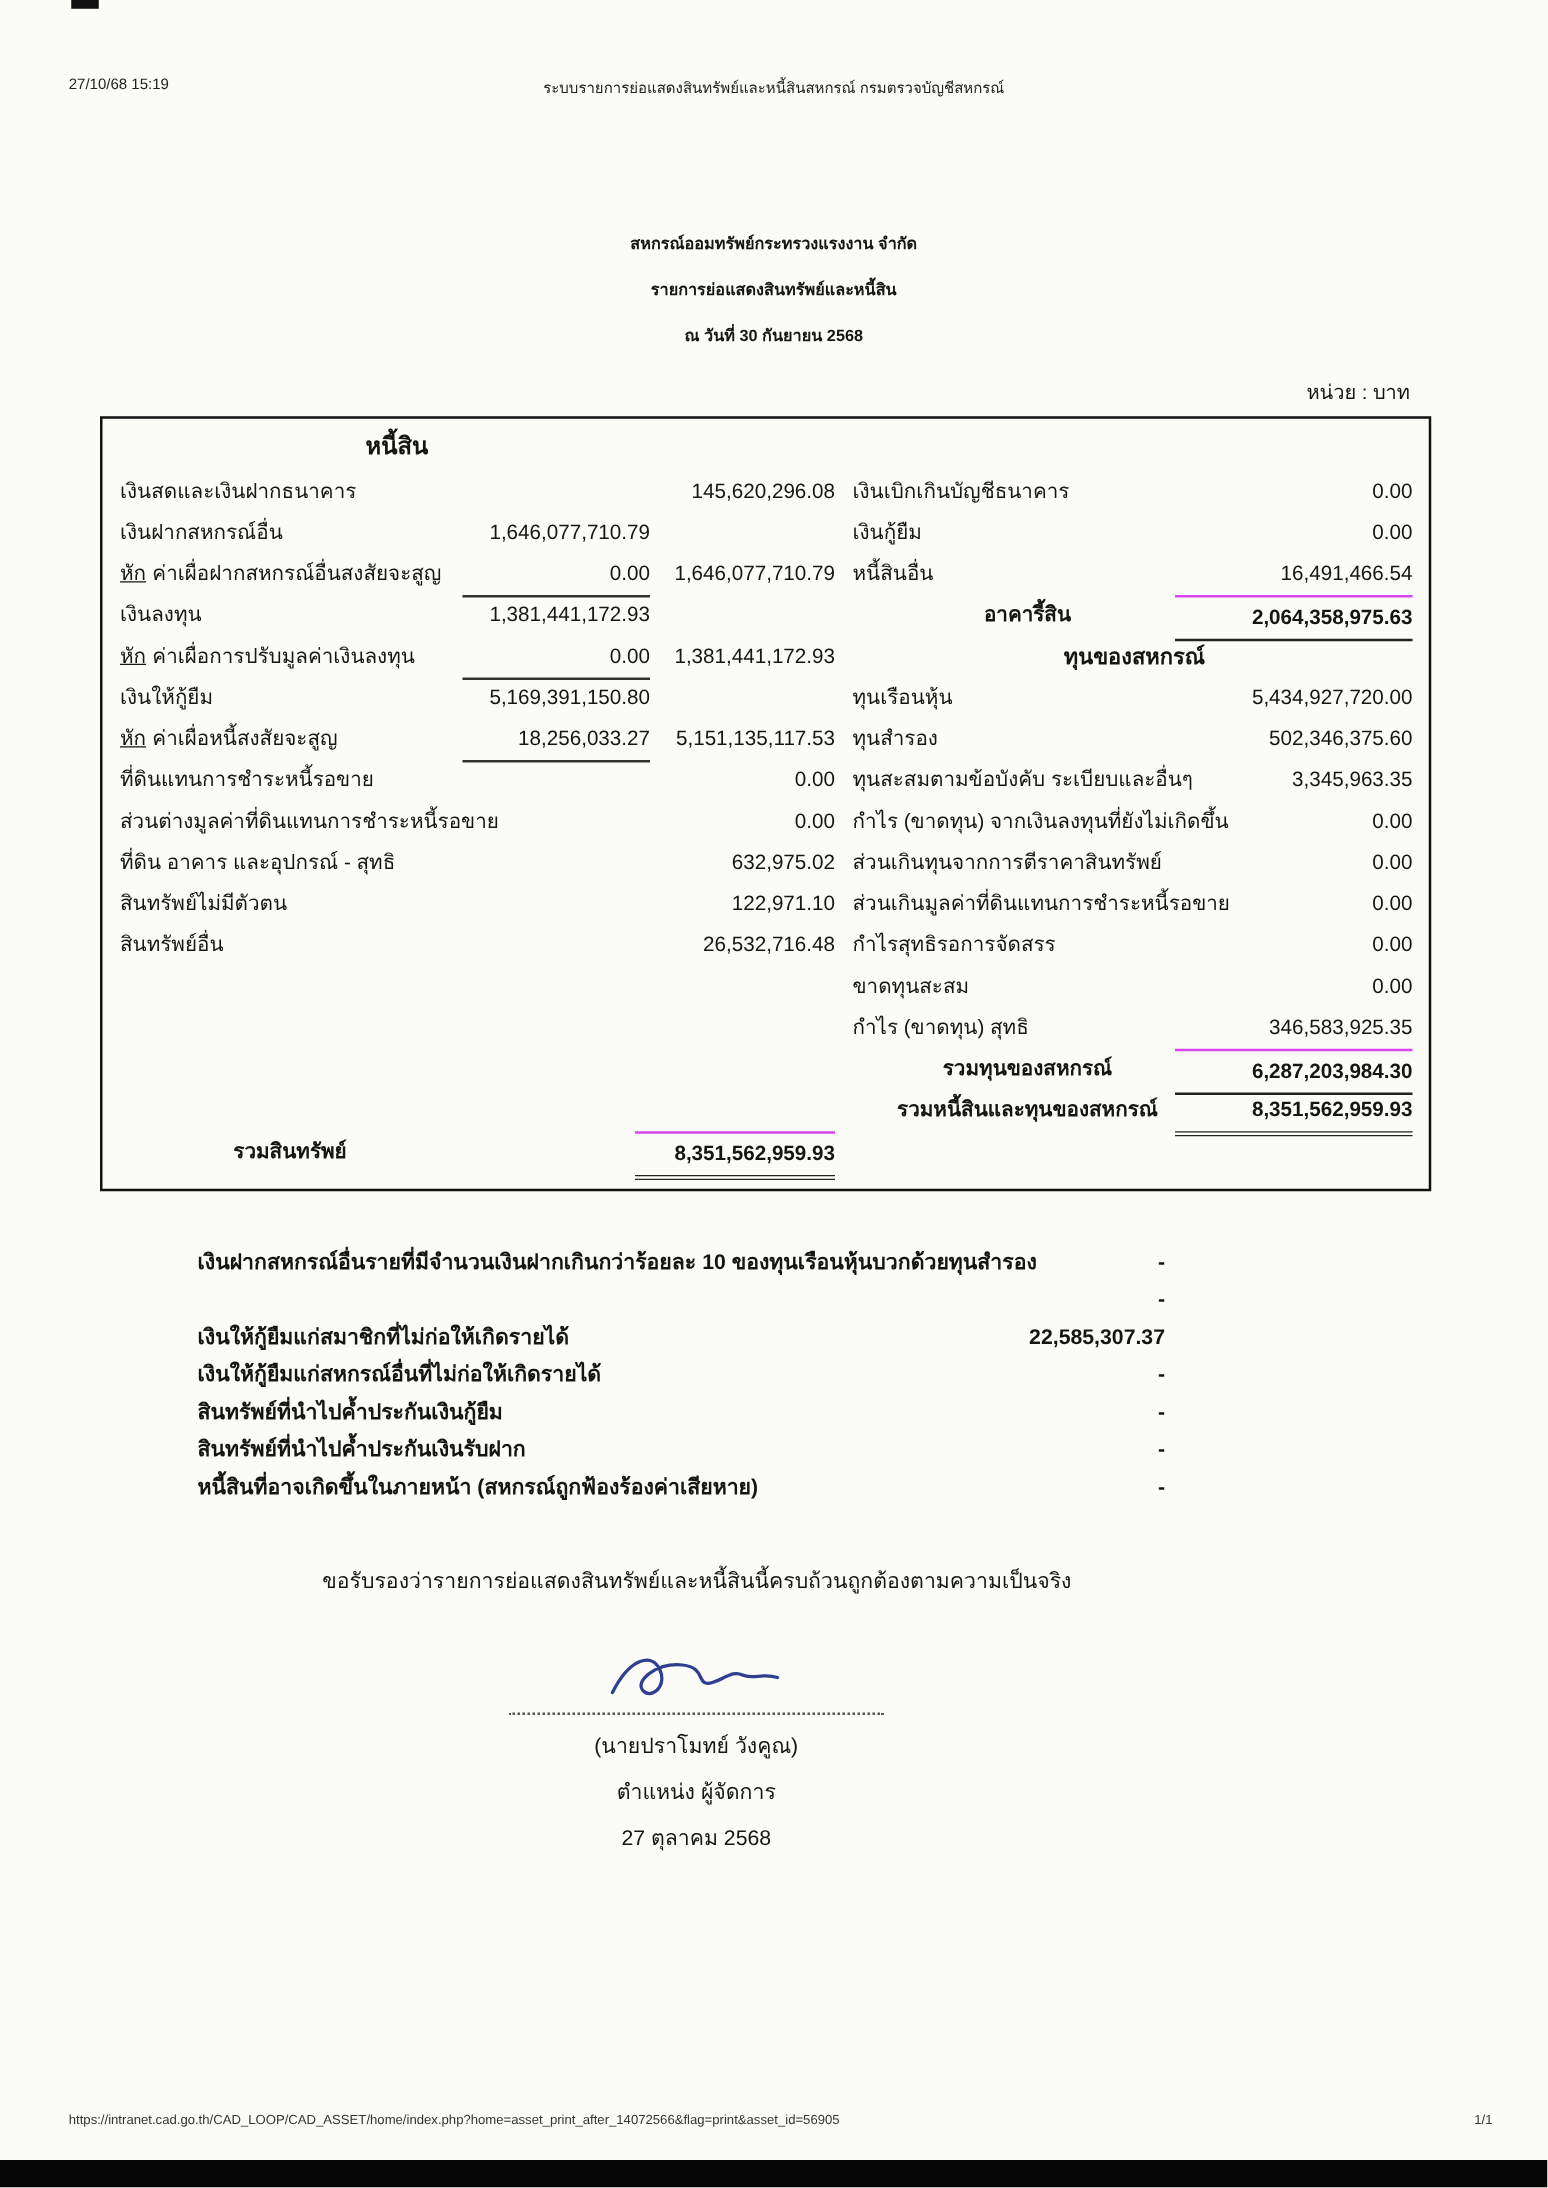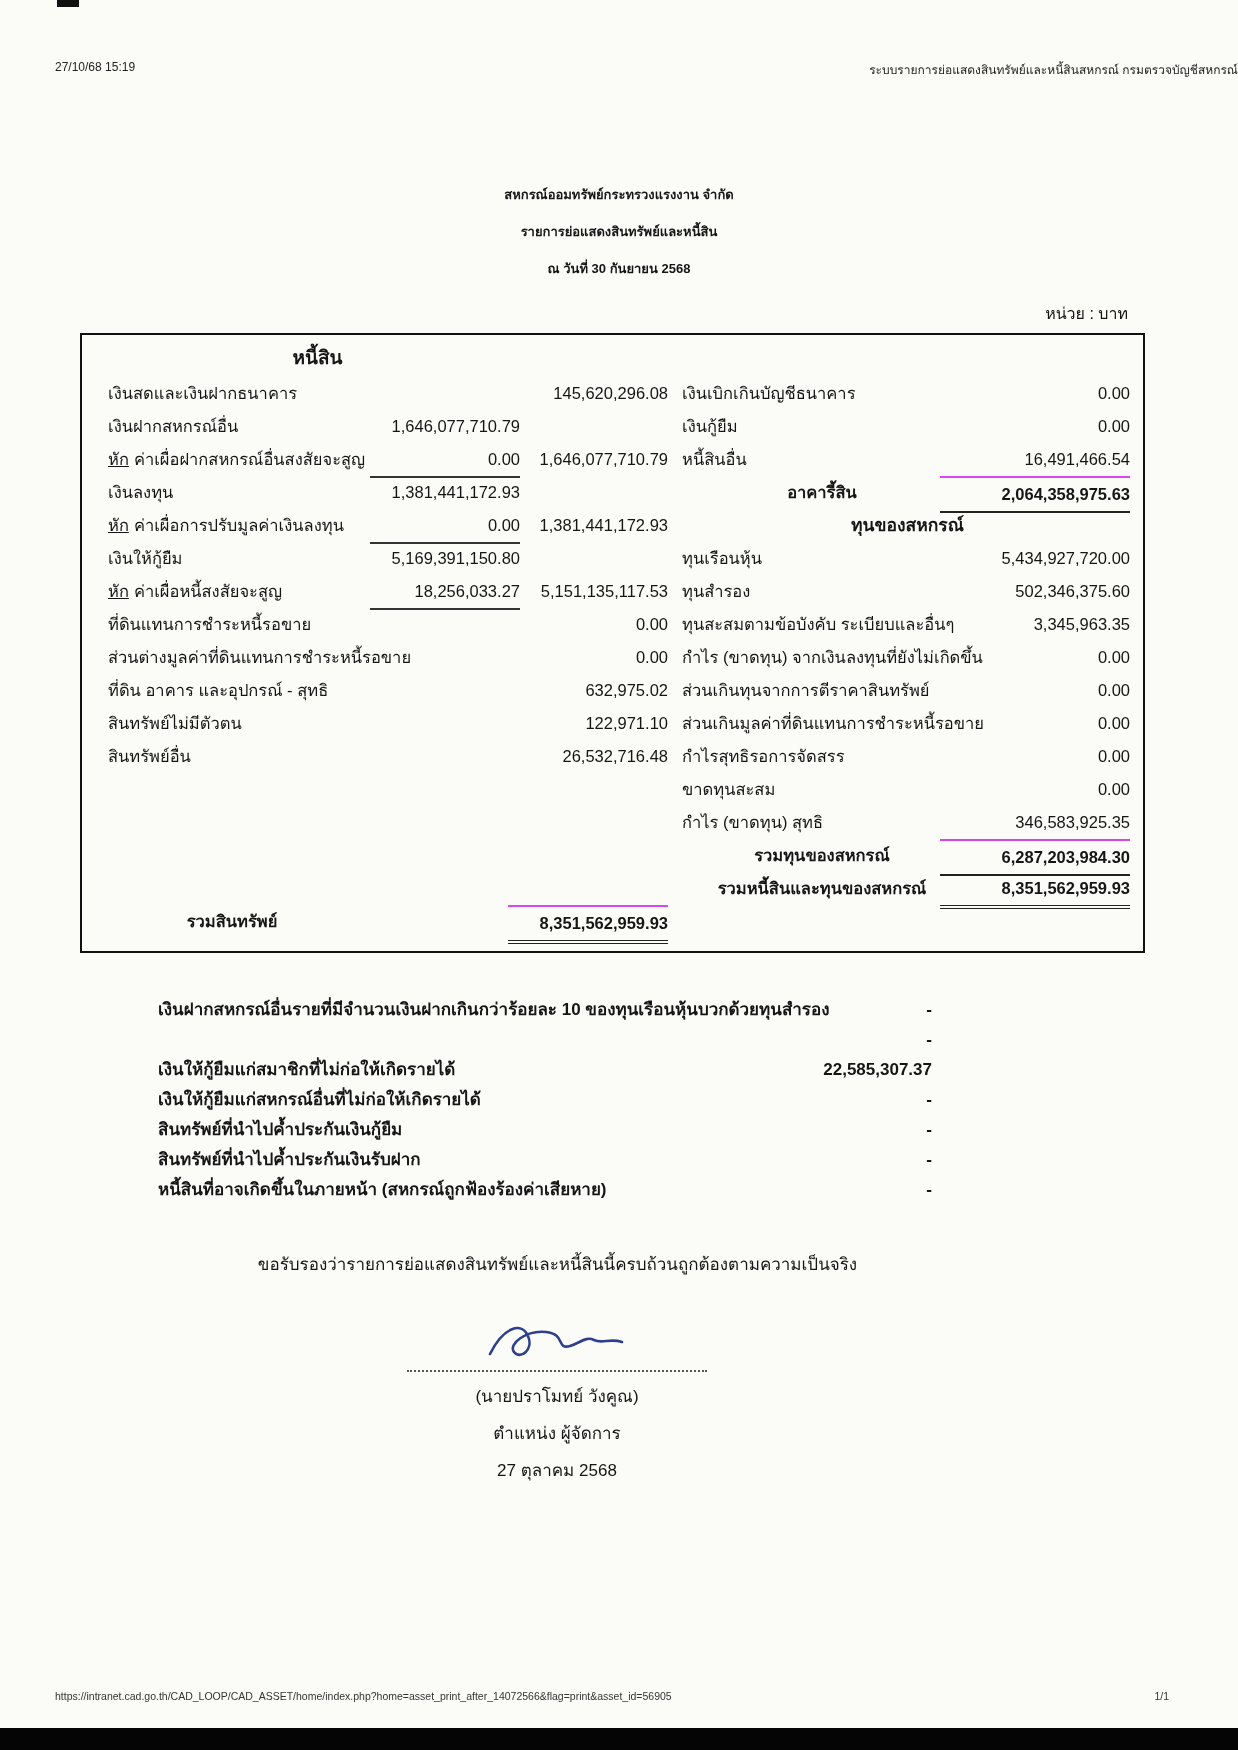--- a/index.html
+++ b/index.html
@@ -1,32 +1,32 @@
 <!DOCTYPE html>
 <html><head>
 <meta charset="utf-8">
 <style>
 *{margin:0;padding:0;box-sizing:border-box}
 html,body{width:1238px;height:1750px}
 body{position:relative;background:#fbfbf8;font-family:"Liberation Sans",sans-serif;color:#151515;overflow:hidden}
 .b{font-weight:bold}
 .print-header{position:absolute;top:60px;left:0;width:100%;font-size:12px;color:#222}
 .ph-date{position:absolute;left:55px;top:0}
-.ph-title{position:absolute;left:0;right:0;text-align:right;top:0}
+.ph-title{position:absolute;left:0;right:0;text-align:center;top:0}
 .title-block{position:absolute;top:176px;left:0;right:0;text-align:center;font-weight:bold;font-size:13px;line-height:37px}
 .unit{position:absolute;top:301px;right:110px;font-size:16px}
 .sheet{position:absolute;left:80px;top:333px;width:1065px;height:620px;border:2px solid #111;font-size:16.5px}
 .sheet-head{display:flex;height:42px;line-height:46px;font-weight:bold;font-size:19px}
 .sheet-head .ah{width:590px;text-align:center}
 .sheet-head .lh{width:471px;text-align:center}
 .cols{display:flex}
 .acol{width:590px}
 .lcol{width:471px}
 .row{position:relative;height:33px;line-height:33px;white-space:nowrap}
-.acol .lbl{padding-left:26px}
+.acol .lbl{padding-left:14px}
 .lcol .lbl{padding-left:10px}
 .c1{position:absolute;right:152px;top:0;width:150px;text-align:right}
 .c2{position:absolute;right:4px;top:0;width:160px;text-align:right}
 .val{position:absolute;right:13px;top:0;width:190px;text-align:right}
 .u .c1{border-bottom:2px solid #333}
 .spacer{height:132px}
 .t-top{border-top:2px solid #d946ef}
 .t-bot{border-bottom:2px solid #222}
 .t-dbl{border-bottom:4px double #222}
 .ctr-lbl{position:absolute;left:40px;width:220px;text-align:center;font-weight:bold}
@@ -36,21 +36,21 @@
 .notes{position:absolute;left:158px;top:995px;width:792px;font-weight:bold;font-size:17px}
 .nrow{position:relative;height:30px;line-height:30px;white-space:nowrap}
 .nval{position:absolute;right:18px;top:0;text-align:right}
 .cert{position:absolute;top:1250px;left:0;width:1115px;text-align:center;font-size:17px}
 .sig{position:absolute;top:1316px;left:0;width:1114px;text-align:center;font-size:17px}
 .sig svg{display:block;margin:0 auto}
 .dotline{width:300px;margin:2px auto 6px;border-bottom:2px dotted #555;height:0}
 .sig .line{line-height:37px}
 .print-footer{position:absolute;top:1690px;left:0;width:100%;font-size:10.5px;color:#333}
 .pf-url{position:absolute;left:55px}
-.pf-page{position:absolute;right:69px}
+.pf-page{position:absolute;right:44px}
 .scanbar{position:absolute;left:0;top:1728px;width:1238px;height:22px;background:#050505}
 .scanmark{position:absolute;left:57px;top:0;width:22px;height:7px;background:#111}
 </style>
 </head>
 <body>
 
 <div class="scanmark"></div>
 
 <div class="print-header">
   <span class="ph-date">27/10/68 15:19</span>

